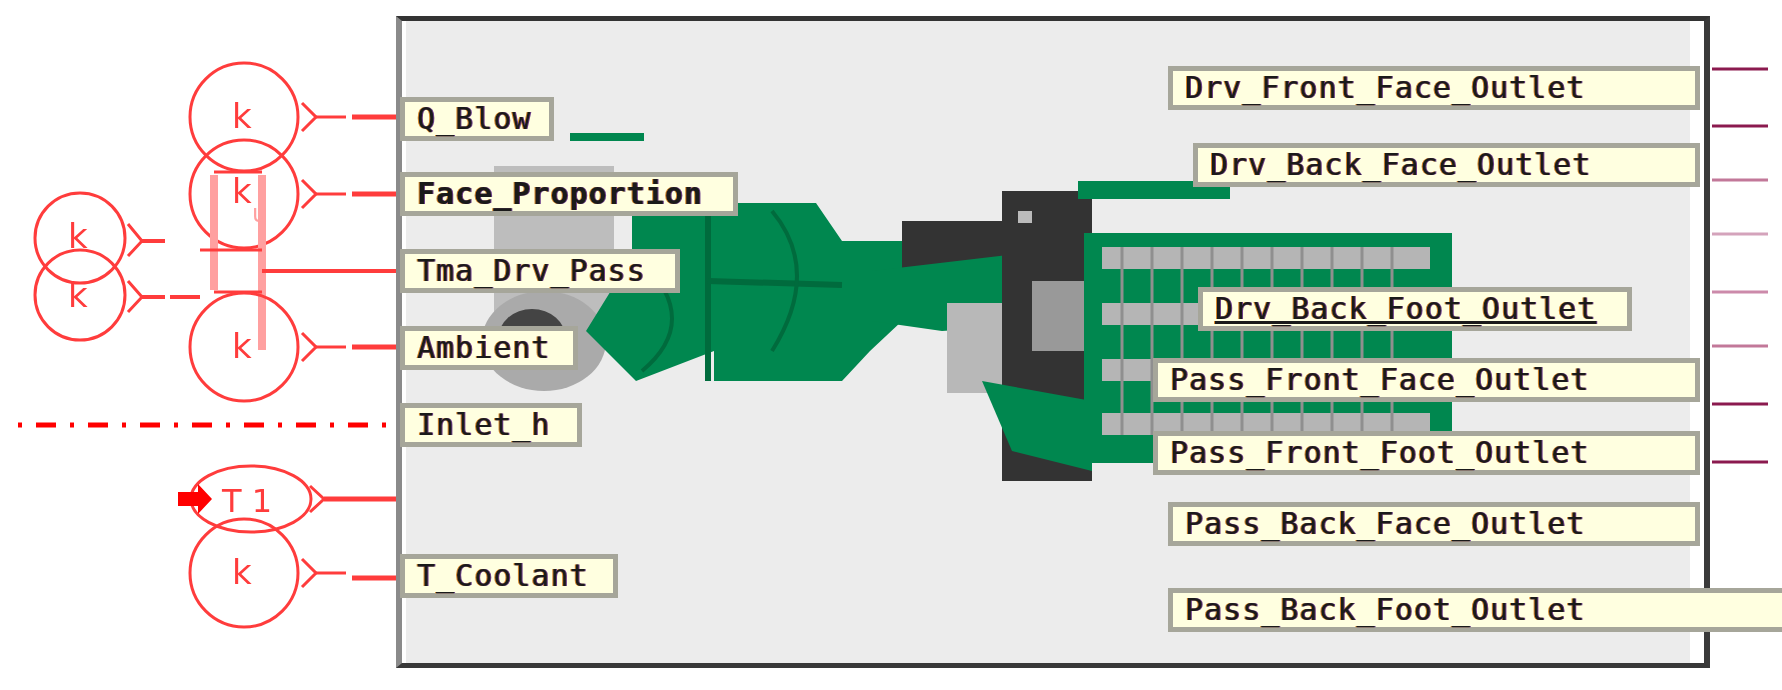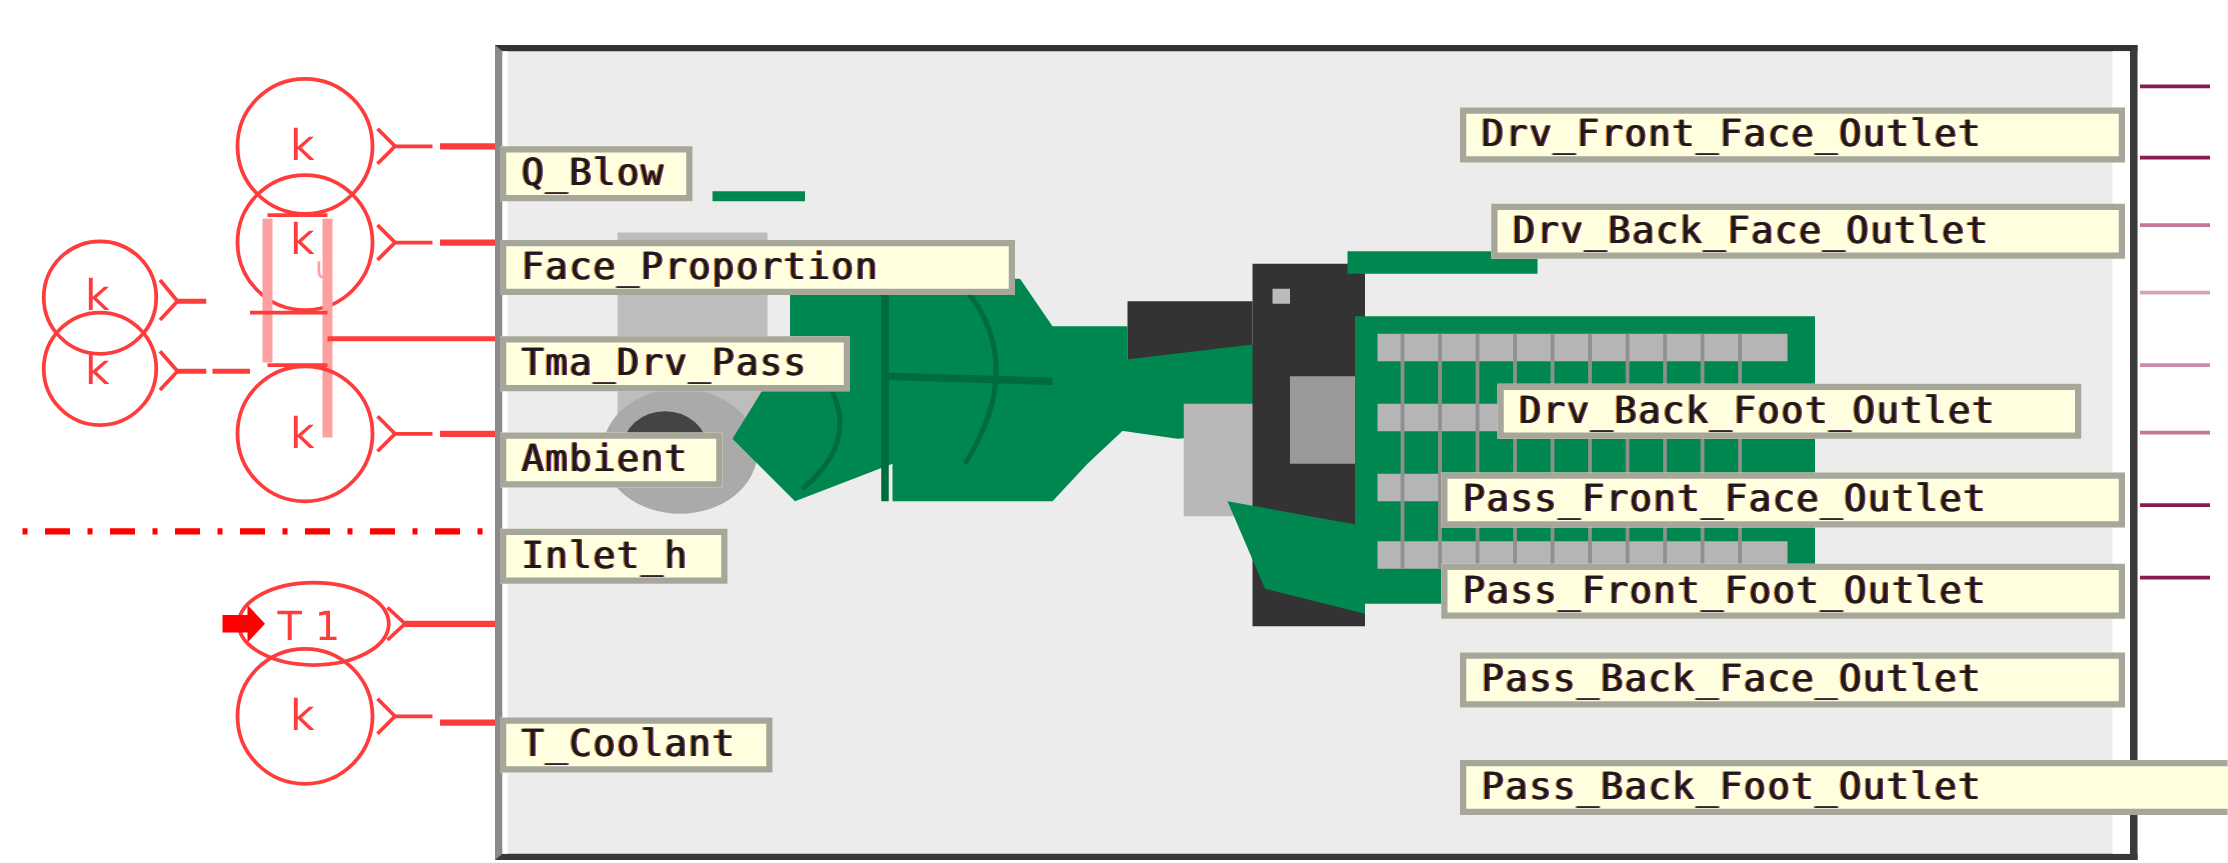--- a/index.html
+++ b/index.html
@@ -4,21 +4,20 @@
 <style>
   html, body { margin:0; padding:0; background:#ffffff; }
   body { width:1782px; height:690px; position:relative; overflow:hidden; font-family:"DejaVu Sans Mono", monospace; }
   #stage { position:absolute; left:0; top:0; width:1782px; height:690px; }
   .block {
     position:absolute; left:396px; top:16px; width:1314px; height:652px;
     background:#ececec;
     border-top:5px solid #333333; border-right:6px solid #3a3a3a; border-bottom:5px solid #383838;
     border-left:6px solid #8a8a8a;
     box-sizing:border-box;
-    margin-top:20px;
   }
   .block-inner-highlight { position:absolute; left:0; top:0; width:4px; height:100%; background:#ffffff; }
   .block-right-strip { position:absolute; right:0; top:0; width:14px; height:100%; background:#ffffff; }
   .port {
     position:absolute; height:44px; box-sizing:border-box;
     background:#ffffe0; border:5px solid #a6a69a;
     font-family:"DejaVu Sans Mono", monospace; font-size:30px; line-height:34px;
     color:#1a1a1a; padding:0 12px; white-space:nowrap; letter-spacing:1px;
     text-shadow: 1px 0 0 #6b3f8a, -1px 0 0 #d7882a;
   }
@@ -158,27 +157,27 @@
         <line x1="840" y1="226" x2="840" y2="414"></line>
           <line x1="870" y1="226" x2="870" y2="414"></line>
         <line x1="900" y1="226" x2="900" y2="414"></line>
           <line x1="930" y1="226" x2="930" y2="414"></line>
         <line x1="960" y1="226" x2="960" y2="414"></line>
           <line x1="990" y1="226" x2="990" y2="414"></line>
       </g>
     </svg>
 
     <div class="port" style="left:-2px;top:76px;width:154px;">Q_Blow</div>
-    <div class="port" style="left:-2px;top:151px;width:412px;">Face_Proportion</div>
+    <div class="port" style="left:-2px;top:151px;width:338px;font-weight:bold;">Face_Proportion</div>
     <div class="port" style="left:-2px;top:228px;width:280px;">Tma_Drv_Pass</div>
     <div class="port" style="left:-2px;top:305px;width:178px;">Ambient</div>
     <div class="port" style="left:-2px;top:382px;width:182px;">Inlet_h</div>
     <div class="port" style="left:-2px;top:533px;width:218px;">T_Coolant</div>
 
     <div class="port out" style="left:766px;top:45px;width:532px;">Drv_Front_Face_Outlet</div>
     <div class="port out" style="left:791px;top:122px;width:507px;">Drv_Back_Face_Outlet</div>
-    <div class="port out" style="left:796px;top:266px;width:467px;">Drv_Back_Foot_Outlet</div>
+    <div class="port out" style="left:796px;top:266px;width:434px;text-decoration:underline;">Drv_Back_Foot_Outlet</div>
     <div class="port out" style="left:751px;top:337px;width:547px;">Pass_Front_Face_Outlet</div>
     <div class="port out" style="left:751px;top:410px;width:547px;">Pass_Front_Foot_Outlet</div>
     <div class="port out" style="left:766px;top:481px;width:532px;">Pass_Back_Face_Outlet</div>
     <div class="port out" style="left:766px;top:567px;width:620px;">Pass_Back_Foot_Outlet</div>
   </div>
 </div>
 
 </body></html>

